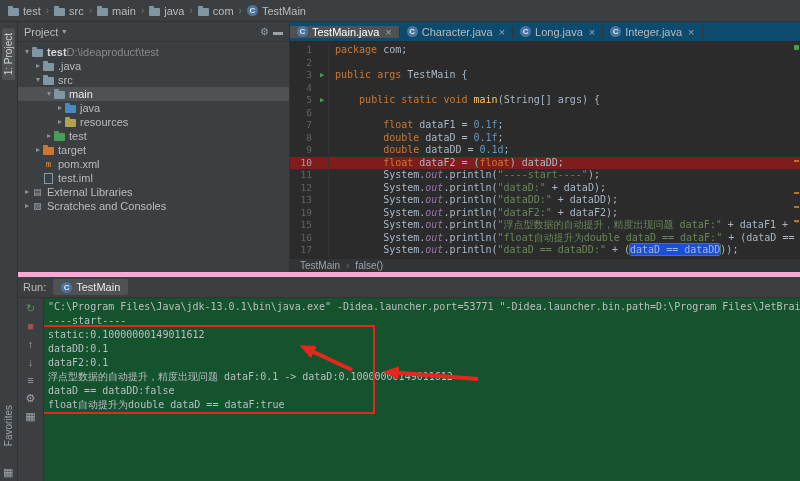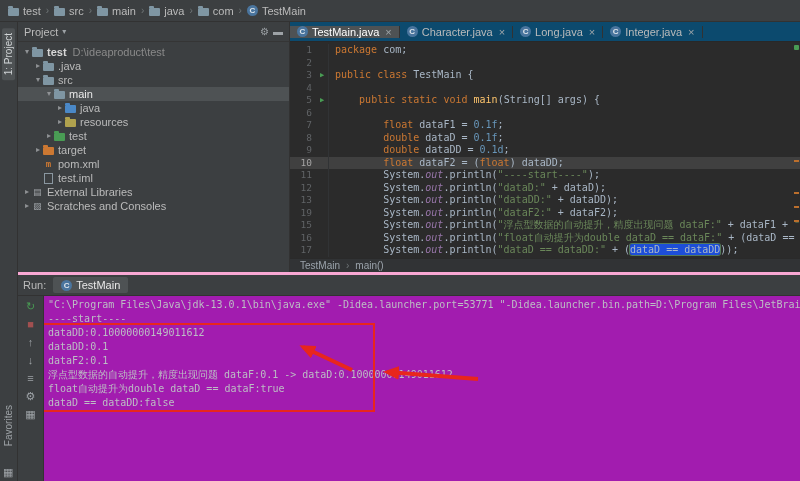--- a/index.html
+++ b/index.html
@@ -31,21 +31,21 @@
     border-bottom:1px solid #353535;color:#bbbbbb}
   .project-header .dd{color:#9da2a6;font-size:8px}
   .project-header .spacer{flex:1}
   .ph-icon{color:#9da2a6;font-size:10px;line-height:10px;cursor:default}
   .tree{padding-top:3px}
   .tree-row{display:flex;align-items:center;height:14px;line-height:14px;white-space:nowrap;color:#bbbbbb}
   .tree-row.selected{background:#4e5254;color:#e8e8e8}
   .chev{width:10px;font-size:8px;color:#8f9295;text-align:center;flex:0 0 auto}
   .tree-label{margin-left:4px}
   .tree-label.bold{font-weight:bold;color:#d8d8d8}
-  .tree-hint{margin-left:6px;color:#8a8a8a}
+  .tree-hint{color:#8a8a8a}
 
   
   .mini-icon{display:inline-block;width:11px;height:11px;flex:0 0 auto;position:relative}
   [class*="icon-folder"],.icon-project,.icon-package{width:11px;height:8px;margin-top:2px;
     background:#7f96a3;border-radius:1px}
   [class*="icon-folder"]::before,.icon-project::before,.icon-package::before{content:"";position:absolute;
     left:0;top:-2px;width:5px;height:2px;background:inherit;border-radius:1px 1px 0 0}
   .icon-folder-source{background:#4a88c7}
   .icon-folder-resources{background:#b0a24e}
   .icon-folder-test{background:#499c54}
@@ -64,43 +64,43 @@
   
   .editor-col{position:absolute;left:290px;top:22px;width:510px;height:250px;display:flex;
     flex-direction:column;background:#2b2b2b}
   .tab-bar{height:20px;background:#0c4a6e;display:flex;align-items:center;border-bottom:1px solid #282828;flex:0 0 auto}
   .tab{display:inline-flex;align-items:center;gap:4px;padding:0 7px;border-right:1px solid #323232;color:#bbbbbb}
   .tab.active{background:#4e5254;color:#ffffff}
   .tab-close{color:#9fa6aa;margin-left:2px;font-size:11px}
   .code-area{flex:1;position:relative;overflow:hidden;padding-top:2px}
   .code-line{display:flex;height:12.5px;line-height:12.5px;white-space:pre;
     font-family:"DejaVu Sans Mono",monospace;font-size:10px}
-  .code-line.current{background:#404040}
+  .code-line.current{background:#7f1d1d}
   .ln{width:26px;text-align:right;padding-right:4px;color:#606366;font-size:9.5px;flex:0 0 auto}
   .current .ln{color:#a4a3a3}
   .run-mark{width:13px;color:#499c54;font-size:7px;text-align:center;border-right:1px solid #313335;
     margin-right:6px;flex:0 0 auto}
   .code-text{flex:1}
   .tk-pl{color:#a9b7c6}
   .tk-kw{color:#cc7832}
   .tk-num{color:#6897bb}
   .tk-str{color:#6a8759}
   .tk-fld{color:#9876aa;font-style:italic}
   .tk-fn{color:#ffc66d}
   .tk-hl{color:#a9b7c6;background:#1d4ed8;box-shadow:0 0 0 1px #537a5a;border-radius:2px}
   .scroll-strip{position:absolute;right:0;top:0;width:8px;height:100%}
   .scroll-strip .mark{position:absolute;right:1px;width:5px;height:2px;background:#bb6f2d}
   .scroll-strip .ok{position:absolute;top:3px;right:1px;width:5px;height:5px;background:#499c54;border-radius:1px}
   .editor-breadcrumb{height:14px;background:#313335;border-top:1px solid #2a2a2a;display:flex;
     align-items:center;gap:5px;padding-left:10px;font-size:10px;color:#9ba3ab;flex:0 0 auto}
   .eb-item{cursor:default}
 
   
-  .run-panel{position:absolute;left:18px;top:272px;width:782px;height:209px;background:#a21caf;
-    border-top:3px solid #f9a8d4}
+  .run-panel{position:absolute;left:18px;top:272px;width:782px;height:209px;background:#14532d;
+    border-top:5px solid #f9a8d4}
   .run-header{height:21px;background:#3c3f41;border-bottom:1px solid #323232;display:flex;
     align-items:center;gap:7px;padding-left:5px}
   .run-label{color:#bbbbbb}
   .run-tab{display:inline-flex;align-items:center;gap:4px;padding:2px 8px;background:#4e5254;
     border-radius:2px;color:#e8e8e8}
   .run-body{display:flex;height:187px}
   .run-toolbar{width:26px;background:#3c3f41;border-right:1px solid #323232;display:flex;
     flex-direction:column;align-items:center;gap:7px;padding-top:5px;flex:0 0 auto}
   .rt-icon{font-size:11px;line-height:11px;cursor:default}
   .tone-green{color:#499c54}
@@ -253,21 +253,21 @@
         <div class="tab">
           <span class="mini-icon icon-class"></span>
           <span class="tab-label">Integer.java</span>
           <span class="tab-close">×</span>
         </div>
       </div>
     <div class="code-area">
       <div class="code-lines">
           <div class="code-line"><span class="ln">1</span><span class="run-mark"></span><span class="code-text"><span class="tk-kw">package</span><span class="tk-pl"> com;</span></span></div>
           <div class="code-line"><span class="ln">2</span><span class="run-mark"></span><span class="code-text"></span></div>
-          <div class="code-line"><span class="ln">3</span><span class="run-mark">▶</span><span class="code-text"><span class="tk-kw">public</span><span class="tk-pl"> </span><span class="tk-kw">class</span><span class="tk-pl"> TestMain {</span></span></div>
+          <div class="code-line"><span class="ln">3</span><span class="run-mark">▶</span><span class="code-text"><span class="tk-kw">public</span><span class="tk-pl"> </span><span class="tk-kw">args</span><span class="tk-pl"> TestMain {</span></span></div>
           <div class="code-line"><span class="ln">4</span><span class="run-mark"></span><span class="code-text"></span></div>
           <div class="code-line"><span class="ln">5</span><span class="run-mark">▶</span><span class="code-text"><span class="tk-pl">    </span><span class="tk-kw">public</span><span class="tk-pl"> </span><span class="tk-kw">static</span><span class="tk-pl"> </span><span class="tk-kw">void</span><span class="tk-pl"> </span><span class="tk-fn">main</span><span class="tk-pl">(String[] args) {</span></span></div>
           <div class="code-line"><span class="ln">6</span><span class="run-mark"></span><span class="code-text"></span></div>
           <div class="code-line"><span class="ln">7</span><span class="run-mark"></span><span class="code-text"><span class="tk-pl">        </span><span class="tk-kw">float</span><span class="tk-pl"> dataF1 = </span><span class="tk-num">0.1f</span><span class="tk-pl">;</span></span></div>
           <div class="code-line"><span class="ln">8</span><span class="run-mark"></span><span class="code-text"><span class="tk-pl">        </span><span class="tk-kw">double</span><span class="tk-pl"> dataD = </span><span class="tk-num">0.1f</span><span class="tk-pl">;</span></span></div>
           <div class="code-line"><span class="ln">9</span><span class="run-mark"></span><span class="code-text"><span class="tk-pl">        </span><span class="tk-kw">double</span><span class="tk-pl"> dataDD = </span><span class="tk-num">0.1d</span><span class="tk-pl">;</span></span></div>
           <div class="code-line current"><span class="ln">10</span><span class="run-mark"></span><span class="code-text"><span class="tk-pl">        </span><span class="tk-kw">float</span><span class="tk-pl"> dataF2 = (</span><span class="tk-kw">float</span><span class="tk-pl">) dataDD;</span></span></div>
           <div class="code-line"><span class="ln">11</span><span class="run-mark"></span><span class="code-text"><span class="tk-pl">        System.</span><span class="tk-fld">out</span><span class="tk-pl">.println(</span><span class="tk-str">"----start----"</span><span class="tk-pl">);</span></span></div>
           <div class="code-line"><span class="ln">12</span><span class="run-mark"></span><span class="code-text"><span class="tk-pl">        System.</span><span class="tk-fld">out</span><span class="tk-pl">.println(</span><span class="tk-str">"dataD:"</span><span class="tk-pl"> + dataD);</span></span></div>
           <div class="code-line"><span class="ln">13</span><span class="run-mark"></span><span class="code-text"><span class="tk-pl">        System.</span><span class="tk-fld">out</span><span class="tk-pl">.println(</span><span class="tk-str">"dataDD:"</span><span class="tk-pl"> + dataDD);</span></span></div>
@@ -280,21 +280,21 @@
         <div class="ok"></div>
         <div class="mark" style="top:118px"></div>
         <div class="mark" style="top:150px"></div>
         <div class="mark" style="top:164px"></div>
         <div class="mark" style="top:178px"></div>
       </div>
     </div>
     <div class="editor-breadcrumb">
         <span class="eb-item">TestMain</span>
         <span class="crumb-sep">›</span>
-        <span class="eb-item">main()</span>
+        <span class="eb-item">false()</span>
       </div>
   </div>
 
   <div class="run-panel">
     <div class="run-header">
       <span class="run-label">Run:</span>
       <span class="run-tab">
         <span class="mini-icon icon-class"></span>
         <span>TestMain</span>
       </span>
@@ -306,26 +306,26 @@
           <div class="rt-icon tone-gray">↑</div>
           <div class="rt-icon tone-gray">↓</div>
           <div class="rt-icon tone-gray">≡</div>
           <div class="rt-icon tone-gray">⚙</div>
           <div class="rt-icon tone-gray">▦</div>
         </div>
       <div class="console">
         <div class="console-lines">
             <div class="console-line">"C:\Program Files\Java\jdk-13.0.1\bin\java.exe" -Didea.launcher.port=53771 "-Didea.launcher.bin.path=D:\Program Files\JetBrains\IntelliJ IDEA 2018.3.5\bin" -Dfile.encoding=UTF-8</div>
             <div class="console-line">----start----</div>
-            <div class="console-line">dataDD:0.10000000149011612</div>
+            <div class="console-line">static:0.10000000149011612</div>
             <div class="console-line">dataDD:0.1</div>
             <div class="console-line">dataF2:0.1</div>
             <div class="console-line">浮点型数据的自动提升，精度出现问题 dataF:0.1 -&gt; dataD:0.10000000149011612</div>
+            <div class="console-line">dataD == dataDD:false</div>
             <div class="console-line">float自动提升为double dataD == dataF:true</div>
-            <div class="console-line">dataD == dataDD:false</div>
             <div class="console-line">&nbsp;</div>
           </div>
         <div class="ann-box"></div>
       </div>
     </div>
   </div>
 
   <svg class="annotations" width="800" height="481" viewBox="0 0 800 481">
     <defs>
       <marker id="ah" markerWidth="4" markerHeight="3.4" refX="3" refY="1.7" orient="auto">

